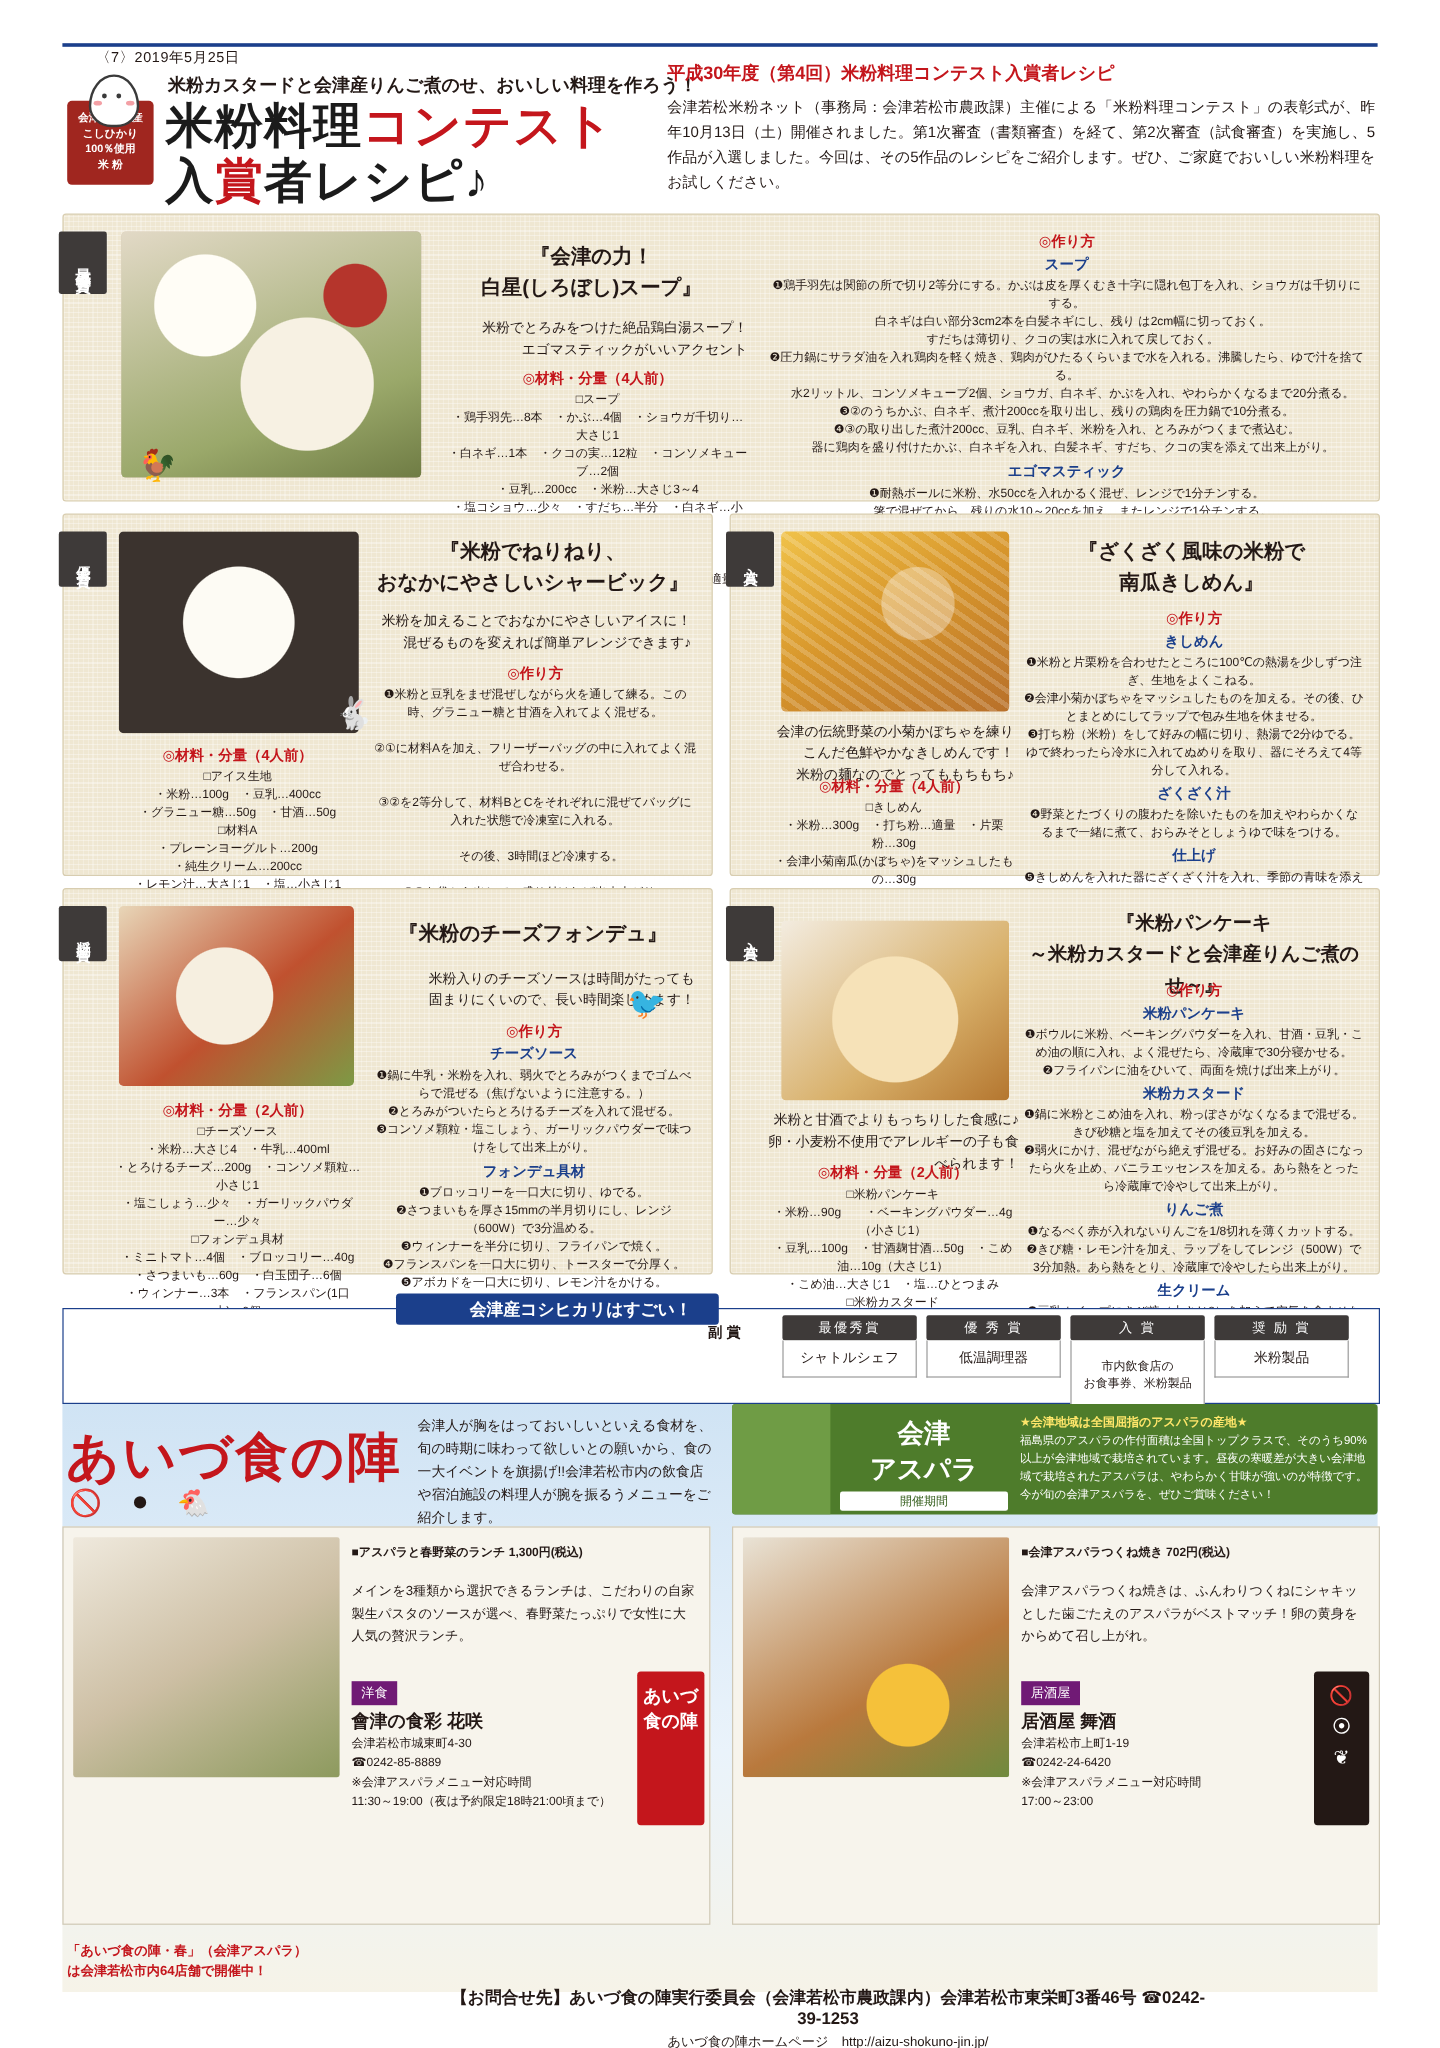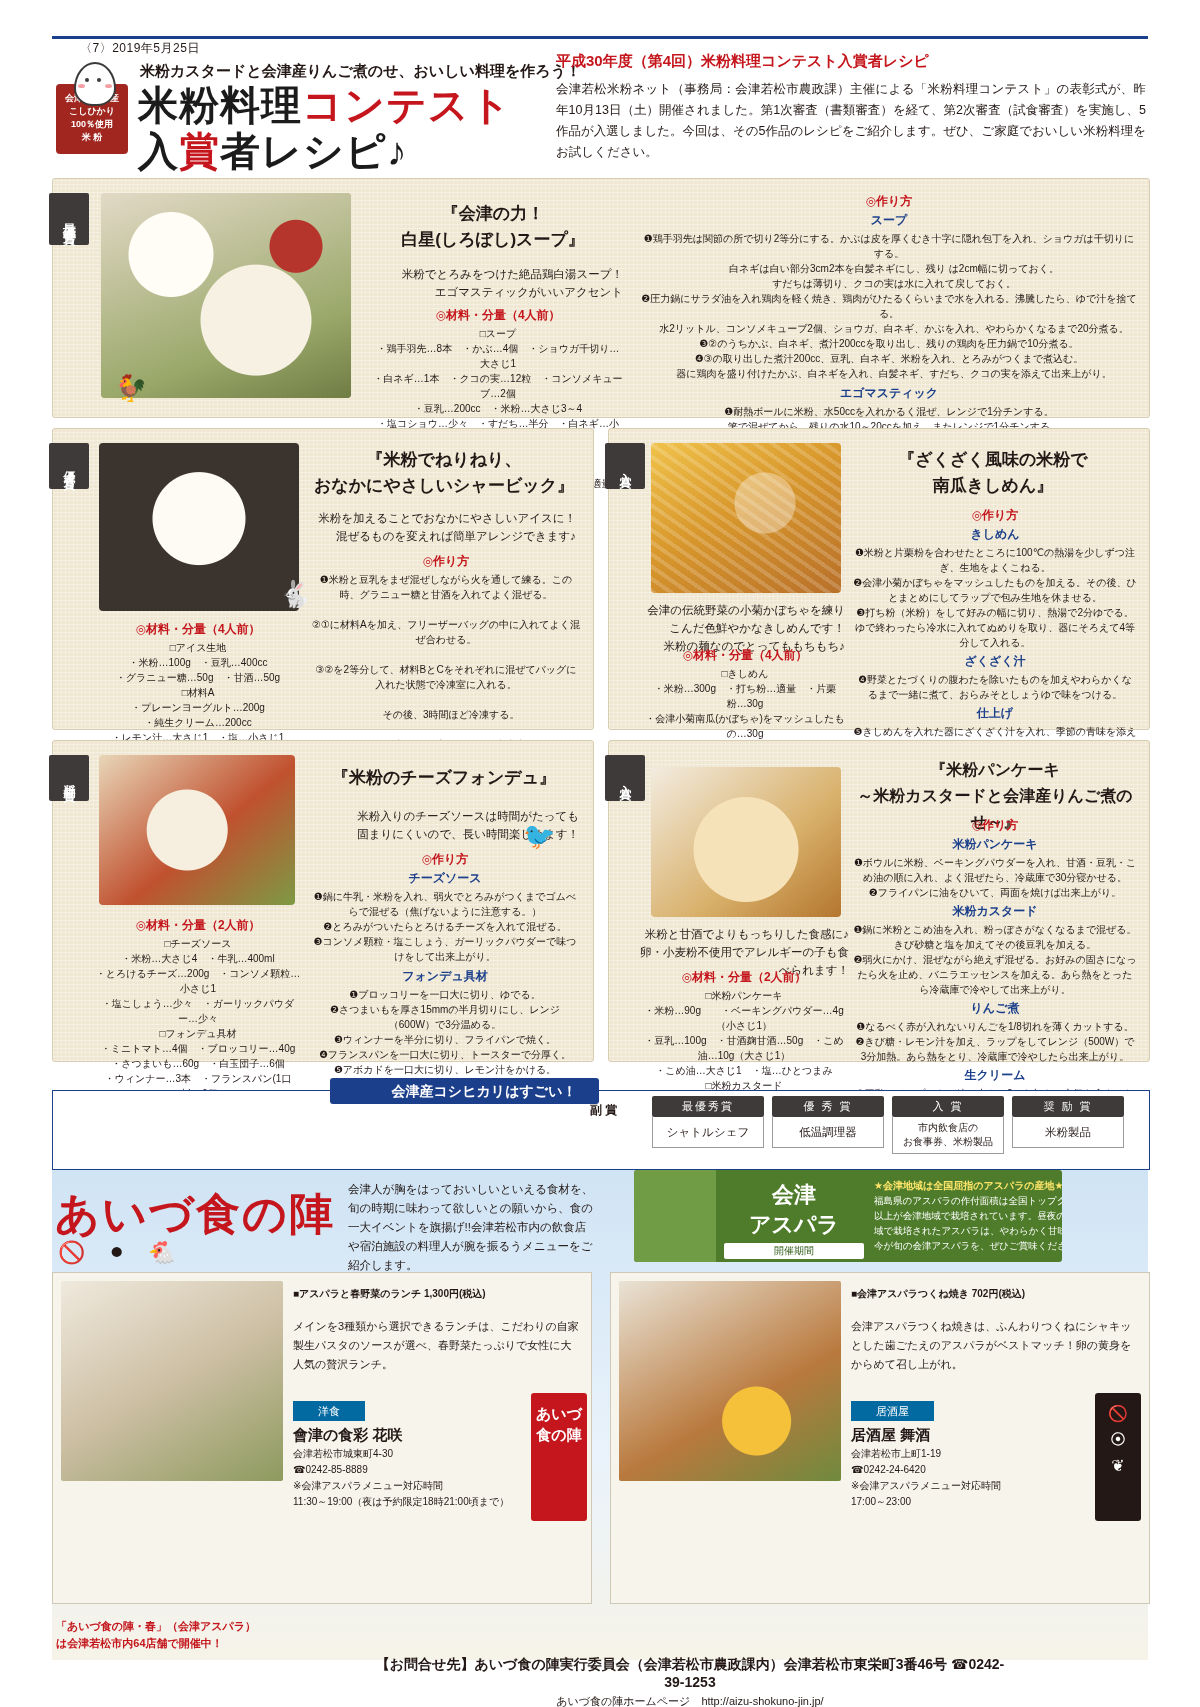--- a/index.html
+++ b/index.html
@@ -80,36 +80,36 @@
   }
   .fukusho{position:absolute;left:590px;top:1102px;font-size:12px;font-weight:bold;}
   .prizebox{position:absolute;top:1096px;width:112px;}
   .prizebox .lbl{background:#3e3a39;color:#fff;font-size:11px;text-align:center;padding:3px 0;border-radius:2px;letter-spacing:2px;}
   .prizebox .val{border:1px solid #9b9b9b;border-top:none;font-size:11.5px;text-align:center;padding:8px 0;line-height:14px;background:#fff;}
 
   
   .ajin-title{position:absolute;left:55px;top:1185px;font-size:44px;font-weight:bold;color:#c4161c;letter-spacing:2px;}
   .ajin-icons{position:absolute;left:58px;top:1240px;font-size:22px;color:#231815;letter-spacing:8px;}
   .ajin-text{position:absolute;left:348px;top:1180px;width:250px;font-size:11.5px;line-height:19px;}
-  .aspara{position:absolute;left:610px;top:1170px;width:428px;height:92px;background:#4e7c2b;border-radius:3px;overflow:hidden;margin-left:24px;}
+  .aspara{position:absolute;left:610px;top:1170px;width:538px;height:92px;background:#4e7c2b;border-radius:3px;overflow:hidden;}
   .aspara .left{position:absolute;left:0;top:0;width:82px;height:92px;background:#6f9c45;}
   .aspara .badge{position:absolute;left:90px;top:10px;width:140px;color:#fff;text-align:center;}
   .aspara .badge .b1{font-size:22px;font-weight:bold;}
   .aspara .badge .b2{font-size:10px;background:#fff;color:#2f5a16;border-radius:2px;margin-top:3px;padding:1px 0;}
   .aspara .rtxt{position:absolute;left:240px;top:8px;width:290px;color:#fff;font-size:9.5px;line-height:15px;}
   .aspara .rtxt .star{color:#ffe66a;font-weight:bold;font-size:10px;}
 
   .food-panel{position:absolute;top:1272px;width:538px;height:330px;background:#f7f4ec;border:1px solid #cfc8b6;}
   .food-panel.left{left:52px;}
   .food-panel.right{left:610px;}
   .fp-photo{position:absolute;left:8px;top:8px;width:222px;height:200px;background:#b9b2a4;border-radius:2px;overflow:hidden;}
   .fp-head{position:absolute;left:240px;top:14px;width:288px;font-size:10px;font-weight:bold;}
   .fp-body{position:absolute;left:240px;top:44px;width:288px;font-size:11px;line-height:19px;}
   .shop{position:absolute;left:240px;top:128px;width:230px;font-size:10px;line-height:16px;}
-  .shop .tag{display:inline-block;background:#0369a1;color:#fff;font-size:11px;padding:2px 25px;margin-bottom:4px;}
+  .shop .tag{display:inline-block;background:#701a75;color:#fff;font-size:11px;padding:2px 8px;margin-bottom:4px;}
   .shop .nm{font-size:15px;font-weight:bold;margin:2px 0 3px 0;}
   .sealbox{position:absolute;right:8px;top:120px;width:46px;height:120px;background:#231815;border-radius:3px;color:#fff;font-size:16px;text-align:center;padding-top:8px;line-height:26px;}
   .jin-stamp{position:absolute;left:478px;top:120px;width:56px;height:118px;background:#c4161c;color:#fff;text-align:center;font-size:15px;font-weight:bold;border-radius:3px;line-height:21px;padding-top:10px;}
 
   .note-left{position:absolute;left:56px;top:1618px;width:300px;font-size:11px;font-weight:bold;color:#c4161c;line-height:17px;}
   .footer{position:absolute;left:370px;top:1656px;width:640px;text-align:center;}
   .footer .f1{font-size:14px;font-weight:bold;}
   .footer .f2{font-size:11px;margin-top:4px;}
 
   .sky{position:absolute;left:52px;top:1160px;width:1096px;height:500px;z-index:-1;
@@ -359,21 +359,21 @@
   <div class="prizebox" style="left:652px;">
     <div class="lbl">最優秀賞</div>
     <div class="val nowrap">シャトルシェフ</div>
   </div>
   <div class="prizebox" style="left:772px;">
     <div class="lbl">優 秀 賞</div>
     <div class="val nowrap">低温調理器</div>
   </div>
   <div class="prizebox" style="left:892px;">
     <div class="lbl">入 賞</div>
-    <div class="val nowrap" style="font-size:10px;padding:4px 0;">市内飲食店の
+    <div class="val nowrap" style="font-size:10px;padding:16px 0;">市内飲食店の
 お食事券、米粉製品</div>
   </div>
   <div class="prizebox" style="left:1012px;">
     <div class="lbl">奨 励 賞</div>
     <div class="val nowrap">米粉製品</div>
   </div>
 
   <div class="ajin-title">あいづ食の陣</div>
   <div class="ajin-icons">🚫 ⚫ 🐔</div>
   <div class="ajin-text">会津人が胸をはっておいしいといえる食材を、旬の時期に味わって欲しいとの願いから、食の一大イベントを旗揚げ!!会津若松市内の飲食店や宿泊施設の料理人が腕を振るうメニューをご紹介します。</div>

